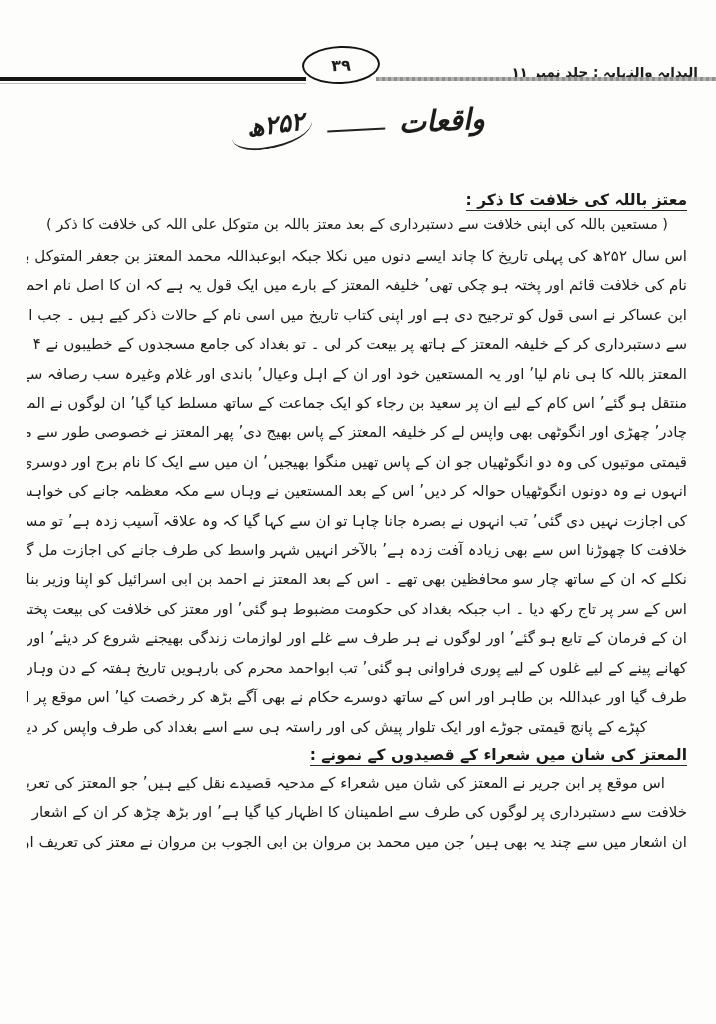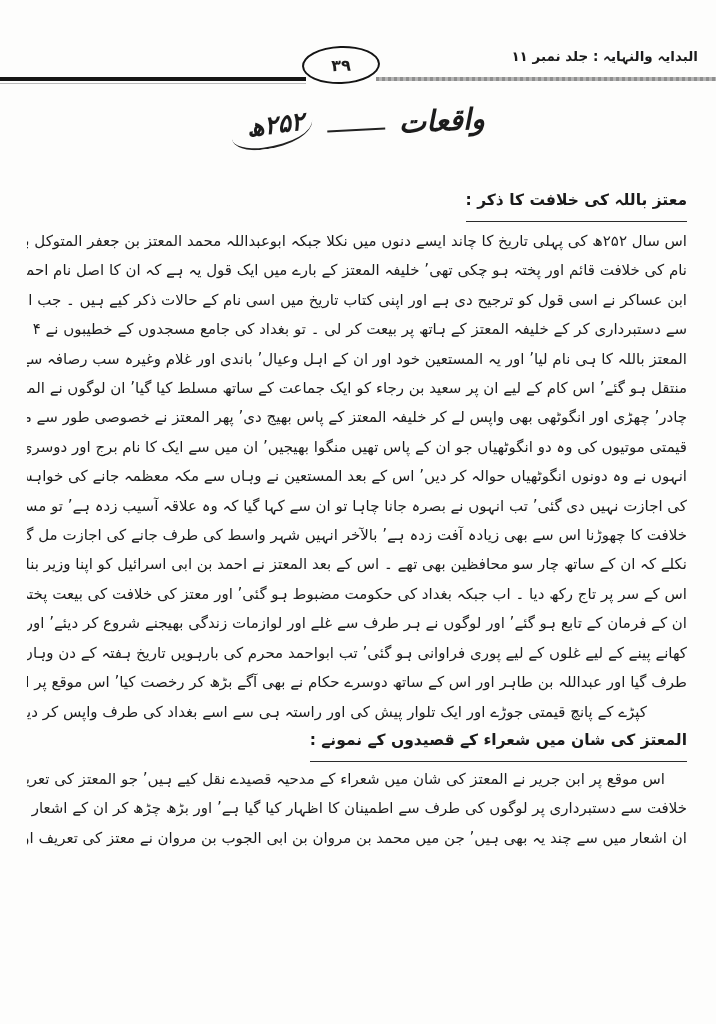--- a/index.html
+++ b/index.html
@@ -11,21 +11,21 @@
     margin: 0 auto;
     background: #fdfdfc;
     color: #1c1c1c;
     direction: rtl;
     overflow: hidden;
   }
 
   
   .running-header { position: absolute; top: 44px; left: 0; right: 0; height: 44px; }
   .hdr-right {
-    position: absolute; top: 4px; right: 18px;
+    position: absolute; top: 20px; right: 18px;
     font-size: 13.5px; font-weight: bold; letter-spacing: 0.2px;
   }
   .hdr-left {
     position: absolute; top: 10px; left: 16px;
     font-size: 13.5px; font-weight: bold;
   }
   .rule-left  { position: absolute; top: 33px; left: 0;  width: 306px; height: 4px; background: #161616; }
   .rule-left2 { position: absolute; top: 39px; left: 0;  width: 306px; height: 1px; background: #b9b9b9; }
   .rule-right {
     position: absolute; top: 33px; left: 376px; right: 0; height: 4px;
@@ -62,21 +62,21 @@
   }
 
   
   .content { position: absolute; top: 190px; left: 27px; right: 29px; }
 
   .section-heading { text-align: right; margin-bottom: 5px; }
   .section-heading .u {
     display: inline-block;
     font-size: 15.5px; font-weight: bold;
     border-bottom: 1.4px solid #2a2a2a;
-    padding-bottom: 12px;
+    padding-bottom: 1px;
     text-align: center;
   }
   .sub-heading {
     text-align: center;
     font-size: 14.5px;
     margin: 4px 0 10px;
   }
   .body-block { margin-top: 2px; }
   .body-line {
     font-size: 15px;
@@ -113,20 +113,21 @@
     <span class="chapter-word">واقعات</span>
     <span class="chapter-dash"></span>
     <span class="chapter-year">۲۵۲ھ</span>
   </div>
 
   <div class="content">
 
     <div class="section-heading">
       <span class="u">معتز باللہ کی خلافت کا ذکر :</span>
     </div>
+    <div class="sub-heading">( مستعین باللہ کی اپنی خلافت سے دستبرداری کے بعد معتز باللہ بن متوکل علی اللہ کی خلافت کا ذکر )</div>
 
     <div class="body-block">
       <div class="body-line">اس سال ۲۵۲ھ کی پہلی تاریخ کا چاند ایسے دنوں میں نکلا جبکہ ابوعبداللہ محمد المعتز بن جعفر المتوکل بن محمد المعتصم بن ہارون الرشید کے</div>
       <div class="body-line">نام کی خلافت قائم اور پختہ ہو چکی تھی’ خلیفہ المعتز کے بارے میں ایک قول یہ ہے کہ ان کا اصل نام احمد’ ایک دوسرے قول میں زبیر تھا’</div>
       <div class="body-line">ابن عساکر نے اسی قول کو ترجیح دی ہے اور اپنی کتاب تاریخ میں اسی نام کے حالات ذکر کیے ہیں ۔ جب المستعین نے اپنی خلافت</div>
       <div class="body-line">سے دستبرداری کر کے خلیفہ المعتز کے ہاتھ پر بیعت کر لی ۔ تو بغداد کی جامع مسجدوں کے خطیبوں نے ۴ محرم جمعہ کے دن ممبروں پر</div>
       <div class="body-line">المعتز باللہ کا ہی نام لیا’ اور یہ المستعین خود اور ان کے اہل وعیال’ باندی اور غلام وغیرہ سب رصافہ سے حسن بن سہل کے قلعہ میں</div>
       <div class="body-line">منتقل ہو گئے’ اس کام کے لیے ان پر سعید بن رجاء کو ایک جماعت کے ساتھ مسلط کیا گیا’ ان لوگوں نے المستعین سے خلافت کی</div>
       <div class="body-line">چادر’ چھڑی اور انگوٹھی بھی واپس لے کر خلیفہ المعتز کے پاس بھیج دی’ پھر المعتز نے خصوصی طور سے مستعین کے پاس آدمی بھیج کر ان</div>
       <div class="body-line">قیمتی موتیوں کی وہ دو انگوٹھیاں جو ان کے پاس تھیں منگوا بھیجیں’ ان میں سے ایک کا نام برج اور دوسری کا نام جبل تھا’ چنانچہ</div>

